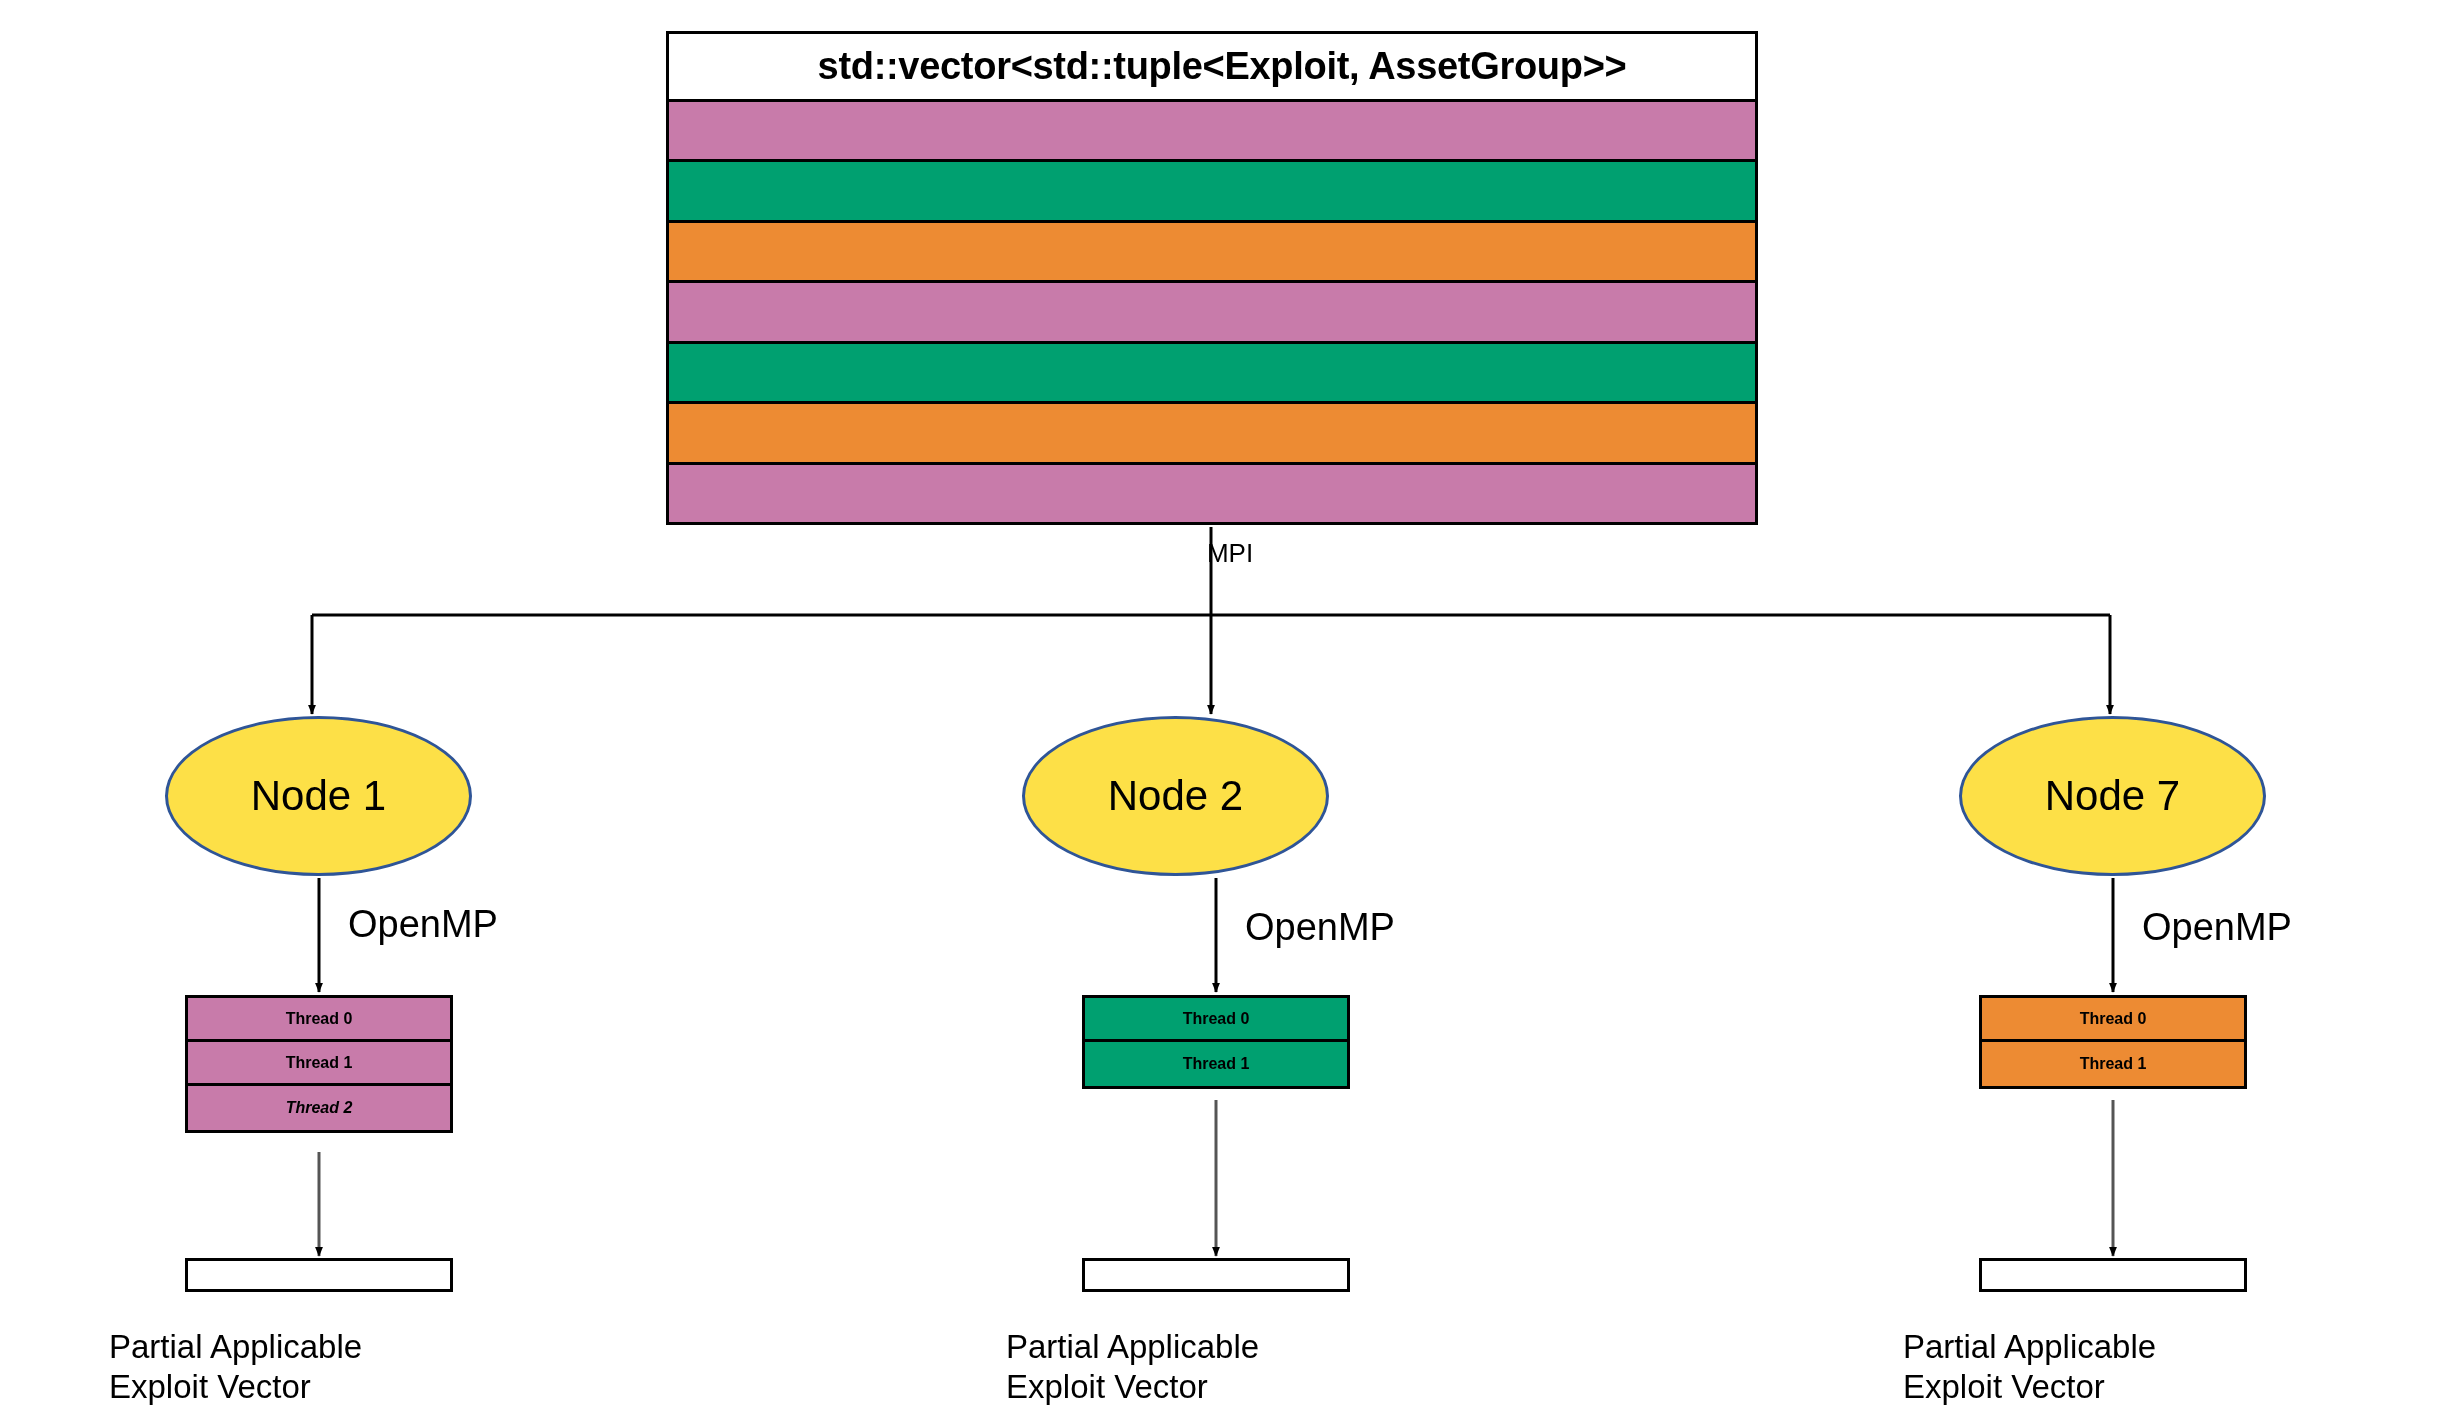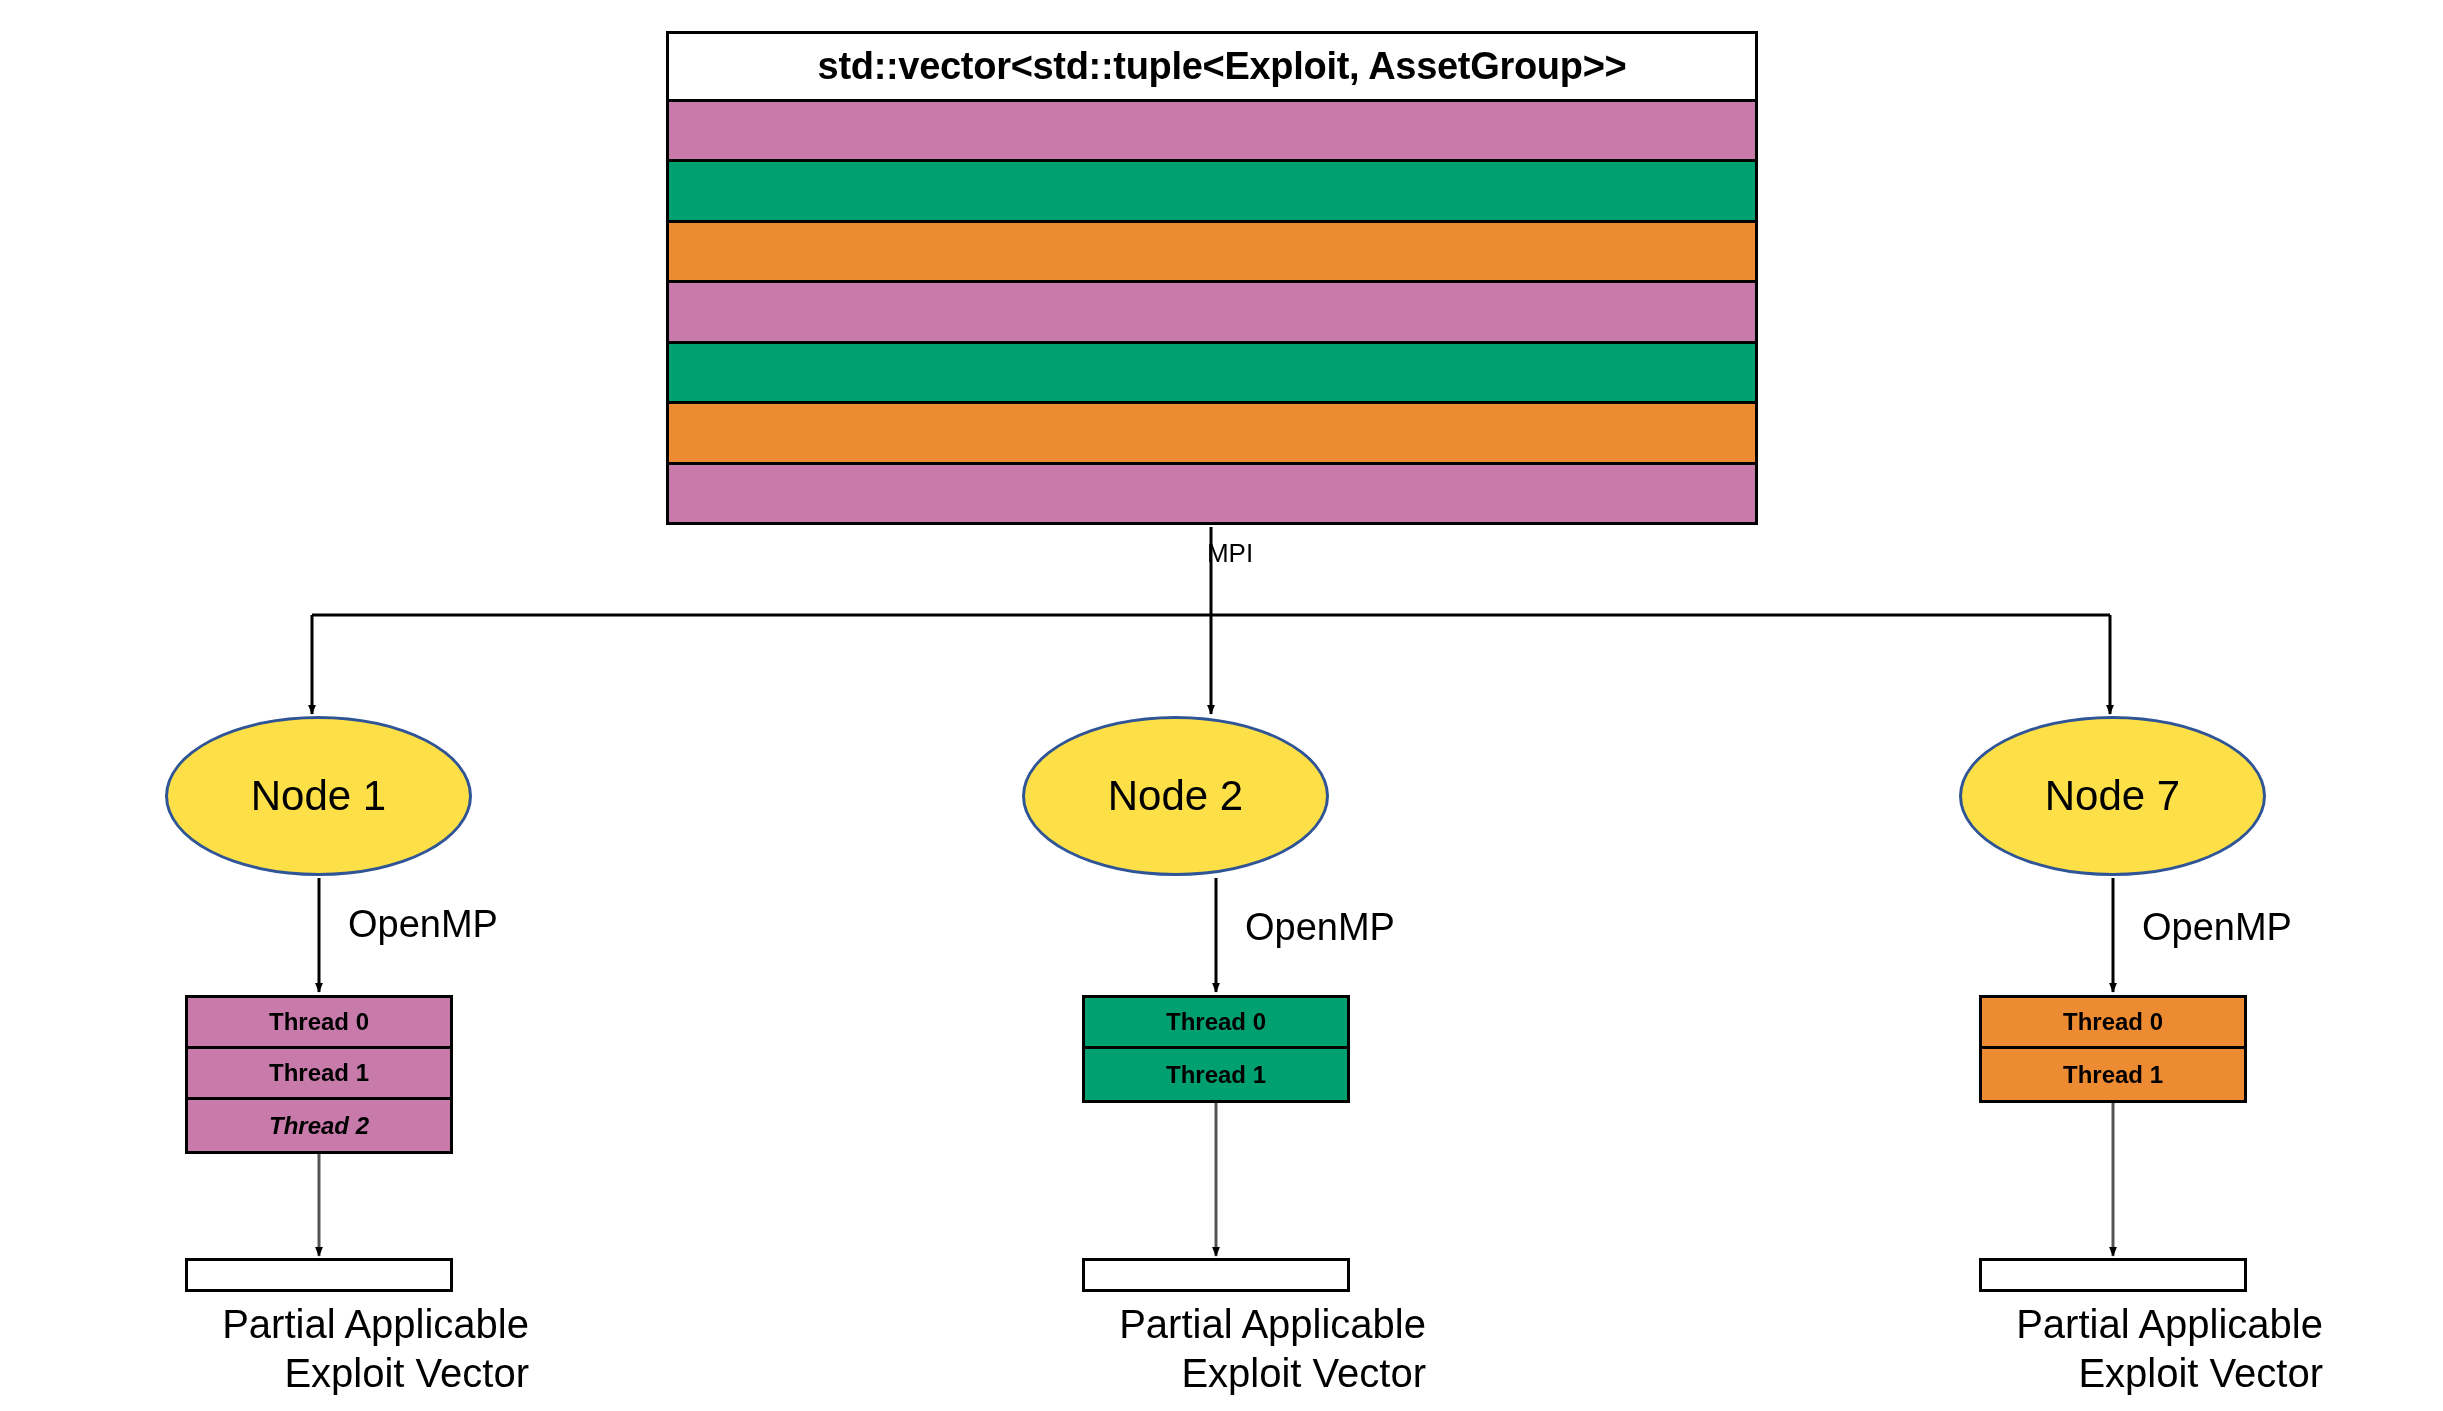--- a/index.html
+++ b/index.html
@@ -101,50 +101,51 @@
   }
 
   
   .thread-stack {
     position: absolute;
     width: 268px;
     border: 3px solid #000000;
     box-sizing: border-box;
   }
   .thread-row {
-    height: 51px;
+    height: 44px;
     box-sizing: border-box;
     border-bottom: 3px solid #000000;
     display: flex;
     align-items: center;
     justify-content: center;
-    font-size: 24px;
+    font-size: 16px;
     font-weight: bold;
     color: #000000;
   }
   .thread-row:last-child {
     border-bottom: none;
   }
 
   
   .output-box {
     position: absolute;
     width: 268px;
     height: 34px;
     border: 3px solid #000000;
     background: #ffffff;
     box-sizing: border-box;
   }
   .output-caption {
     position: absolute;
     width: 420px;
-    text-align: right;
-    font-size: 40px;
+    text-align: left;
+    font-size: 33px;
     line-height: 1.22;
     color: #000000;
+    margin-top: 27px;
   }
 </style>
 </head>
 <body>
 
 <div id="canvas">
 
   <svg id="svg-layer" viewBox="0 0 2443 1411" xmlns="http://www.w3.org/2000/svg">
     <defs>
       <marker id="arrowhead" markerWidth="10" markerHeight="8" refX="9.2" refY="4" orient="auto" markerUnits="userSpaceOnUse">

